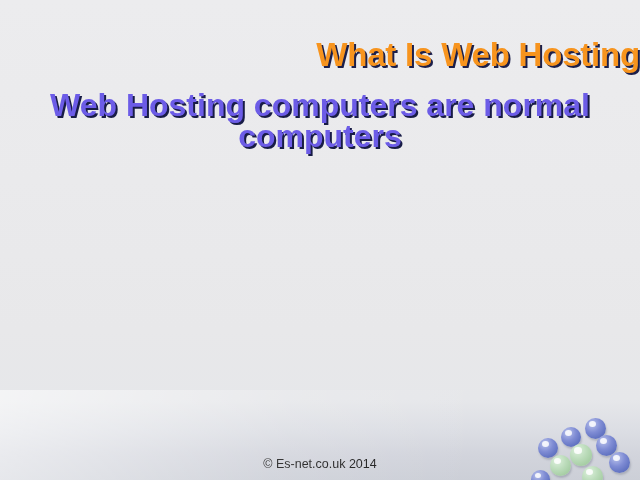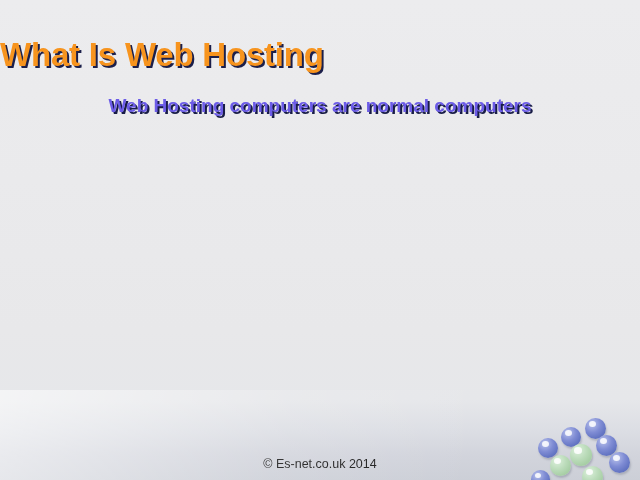--- a/index.html
+++ b/index.html
@@ -39,39 +39,39 @@
     height: 90px;
     background: linear-gradient(105deg, rgba(255,255,255,0.55) 0%, rgba(255,255,255,0.12) 45%, rgba(255,255,255,0.0) 75%);
     pointer-events: none;
   }
 
   #title {
     position: absolute;
     top: 36px;
     left: 0;
     width: 640px;
-    text-align: left;
+    text-align: right;
     font-size: 33px;
     font-weight: bold;
     color: #f7941e;
     letter-spacing: -0.2px;
     text-shadow: 2px 2px 0 #1b1f4b;
     white-space: nowrap;
   }
 
   #body-block {
     position: absolute;
     top: 90px;
     left: 14px;
     width: 612px;
   }
 
   .para {
     text-align: center;
-    font-size: 19px;
+    font-size: 32px;
     font-weight: bold;
     color: #6c5ce7;
     line-height: 31px;
     text-shadow: 2px 2px 0 #181c46;
   }
   .para.p1 { margin: 0 0 0 0; padding: 0 6px; }
   .para.p2 { margin: 22px 0 0 0; padding: 0 0px; }
 
   #footer {
     position: absolute;

